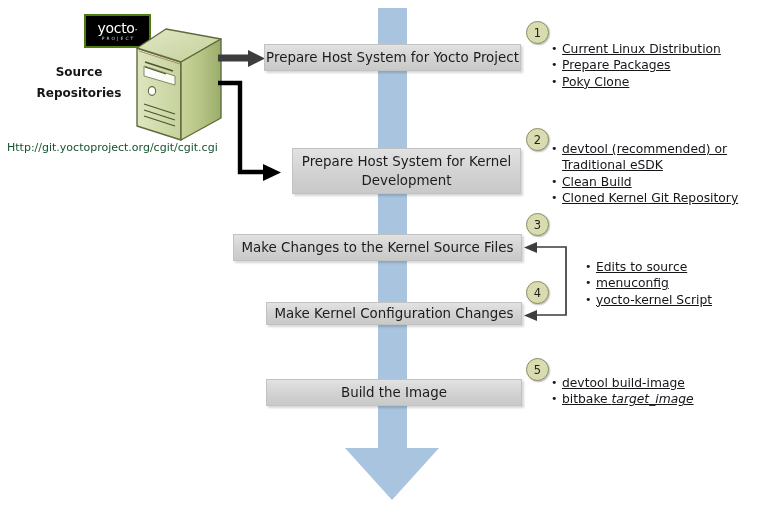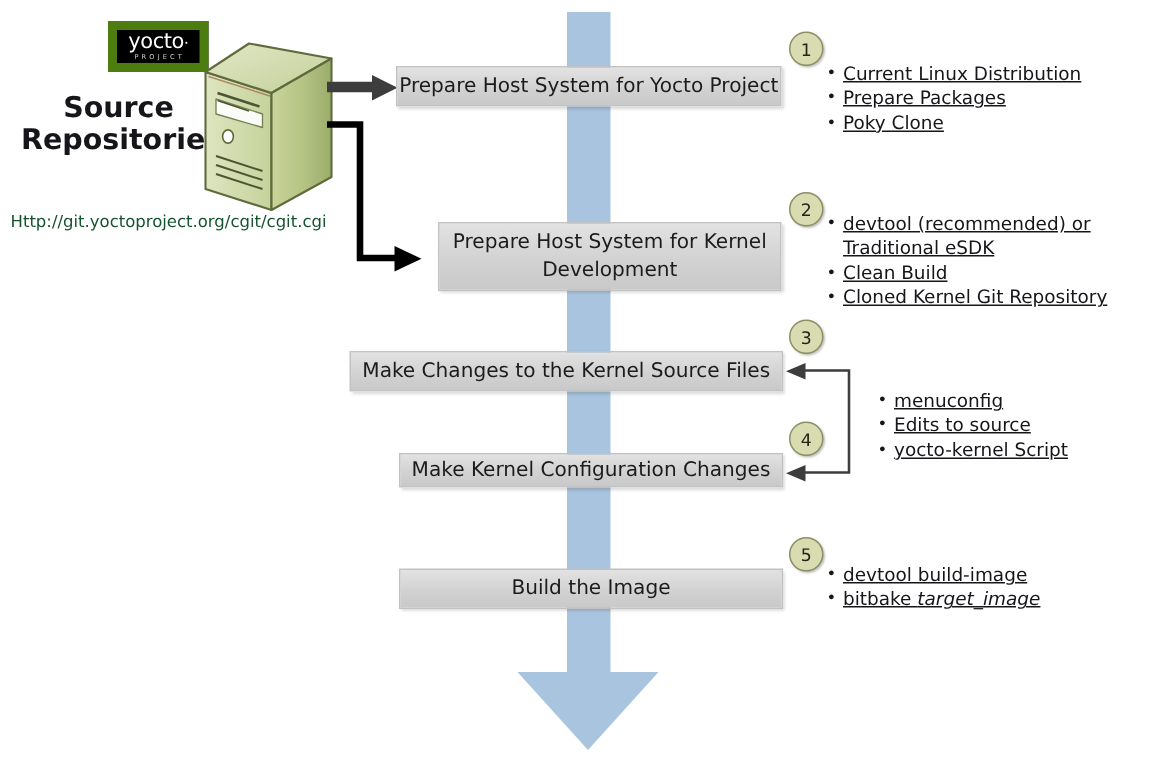--- a/index.html
+++ b/index.html
@@ -14,26 +14,26 @@
   #canvas {
     position: relative;
     width: 769px;
     height: 517px;
     overflow: hidden;
     background: #ffffff;
   }
   
   .logo-box {
     position: absolute;
-    left: 72px;
+    left: 84px;
     top: 14px;
     width: 67px;
     height: 34px;
     background: #000000;
-    border: 6px solid #4d7c0f;
+    border: 2px solid #4d7c0f;
     box-sizing: border-box;
     display: flex;
     flex-direction: column;
     align-items: center;
     justify-content: center;
     line-height: 1;
   }
   .logo-main {
     color: #ffffff;
     font-size: 14px;
@@ -49,21 +49,21 @@
     margin-left: 2px;
   }
   
   .src-label {
     position: absolute;
     left: 14px;
     top: 62px;
     width: 130px;
     text-align: center;
     font-weight: bold;
-    font-size: 19px;
+    font-size: 12px;
     line-height: 21px;
     color: #16161a;
   }
   .src-url {
     position: absolute;
     left: 7px;
     top: 141px;
     font-size: 11px;
     color: #14532d;
     white-space: nowrap;
@@ -280,22 +280,22 @@
 
   <div class="pbox" style="left:266px; top:302px; width:256px; height:23px;">
     <span>Make Kernel Configuration Changes</span>
   </div>
   <div class="step" style="left:526px; top:281px;">
     <span>4</span>
   </div>
 
   <div class="bullets" style="left:582px; top:259px;">
     <ul>
+      <li>Edits to source</li>
       <li>menuconfig</li>
-      <li>Edits to source</li>
       <li>yocto-kernel Script</li>
     </ul>
   </div>
 
   <div class="pbox" style="left:266px; top:379px; width:256px; height:27px;">
     <span>Build the Image</span>
   </div>
   <div class="step" style="left:526px; top:358px;">
     <span>5</span>
   </div>

